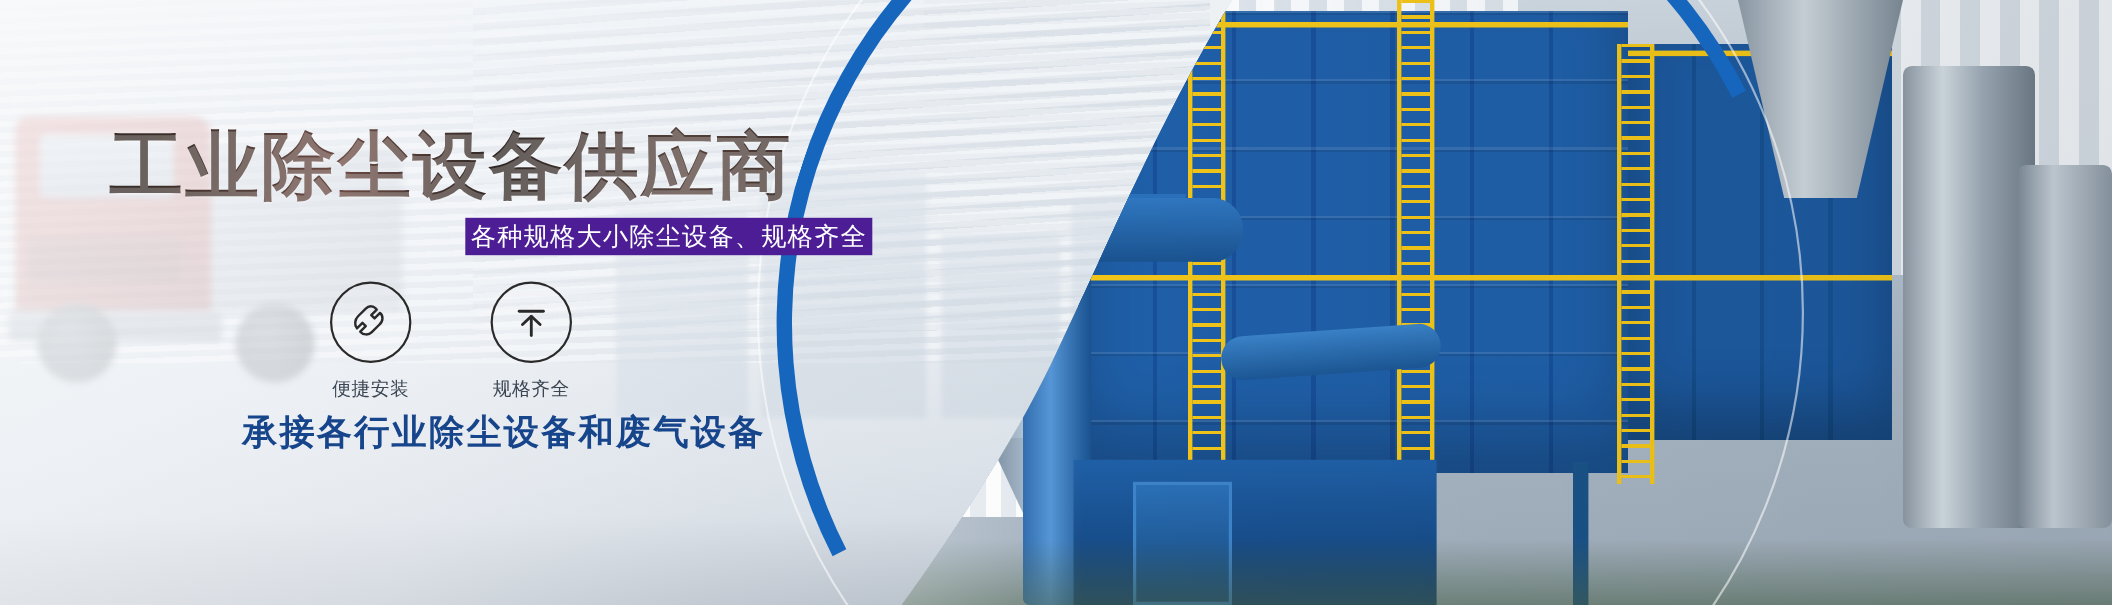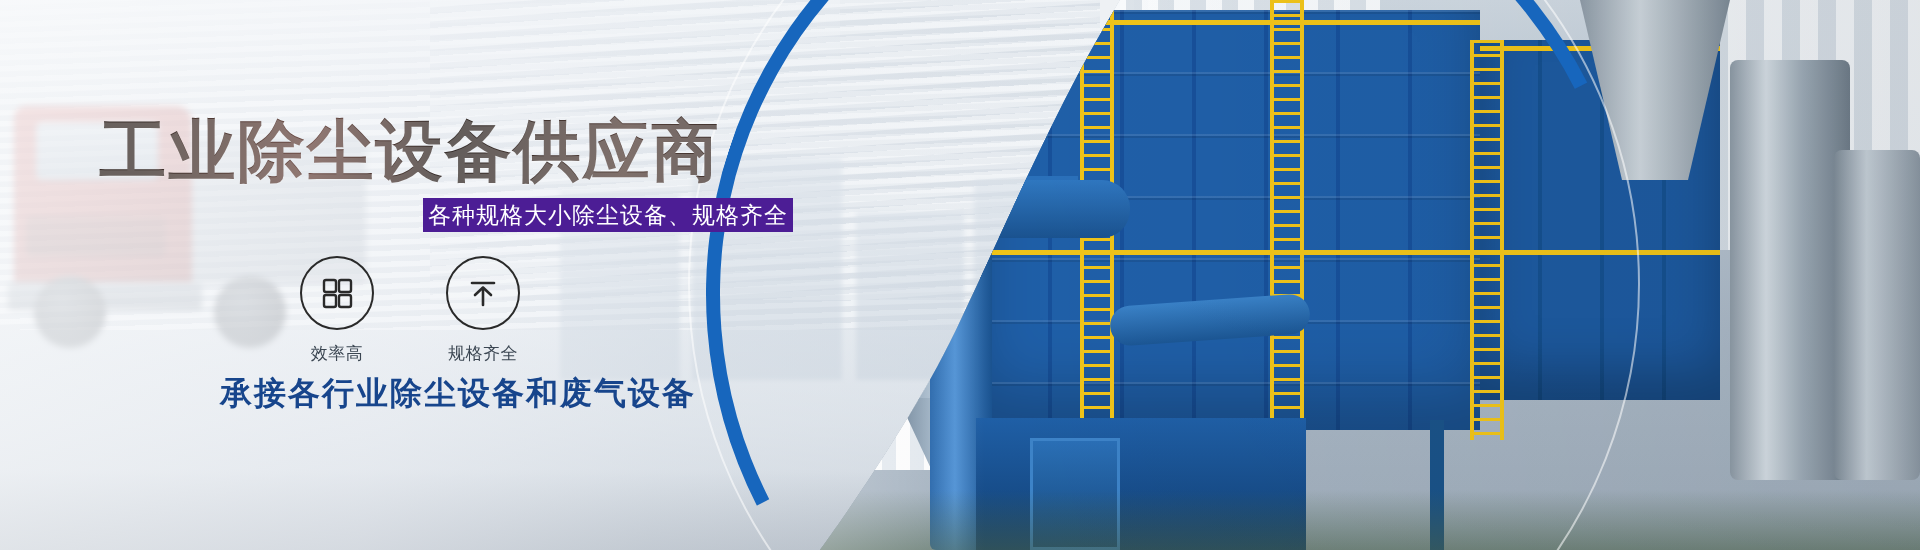--- a/index.html
+++ b/index.html
@@ -365,32 +365,29 @@
 
     <div class="headline">工业除尘设备供应商</div>
 
     <div class="subbar">
       <span>各种规格大小除尘设备、规格齐全</span>
     </div>
 
     <div class="features">
 
 
+
       <div class="feature">
         <div class="f-circle">
-          <svg width="38" height="38" viewBox="0 0 38 38">
-            <rect x="6" y="6" width="12" height="12" rx="2" fill="none" stroke="#2a2a2a" stroke-width="2.4"></rect>
-            <rect x="21" y="6" width="12" height="12" rx="2" fill="none" stroke="#2a2a2a" stroke-width="2.4"></rect>
-            <rect x="6" y="21" width="12" height="12" rx="2" fill="none" stroke="#2a2a2a" stroke-width="2.4"></rect>
-            <rect x="21" y="21" width="12" height="12" rx="2" fill="none" stroke="#2a2a2a" stroke-width="2.4"></rect>
+          <svg width="40" height="40" viewBox="0 0 40 40">
+            <path d="M25.5 8.5 L20.5 13.5 L23.5 16.5 L28.5 11.5 C31.5 14 31.5 19 28 22 L21 29 C18 32 13 31.5 10.5 28.5 L15.5 23.5 L12.5 20.5 L7.5 25.5 C5 22.5 5.5 17.5 8.5 14.5 L15.5 7.5 C18.5 4.5 23 4.8 25.5 8.5 Z" fill="none" stroke="#2a2a2a" stroke-width="2.2" stroke-linejoin="round" stroke-linecap="round"></path>
           </svg>
         </div>
-        <div class="f-label">效率高</div>
+        <div class="f-label">便捷安装</div>
       </div>
-
 
       <div class="feature">
         <div class="f-circle">
           <svg width="38" height="38" viewBox="0 0 38 38">
             <line x1="8" y1="9" x2="30" y2="9" stroke="#2a2a2a" stroke-width="2.6" stroke-linecap="round"></line>
             <line x1="19" y1="14" x2="19" y2="31" stroke="#2a2a2a" stroke-width="2.6" stroke-linecap="round"></line>
             <polyline points="11,21 19,13.5 27,21" fill="none" stroke="#2a2a2a" stroke-width="2.6" stroke-linecap="round" stroke-linejoin="round"></polyline>
           </svg>
         </div>
         <div class="f-label">规格齐全</div>

